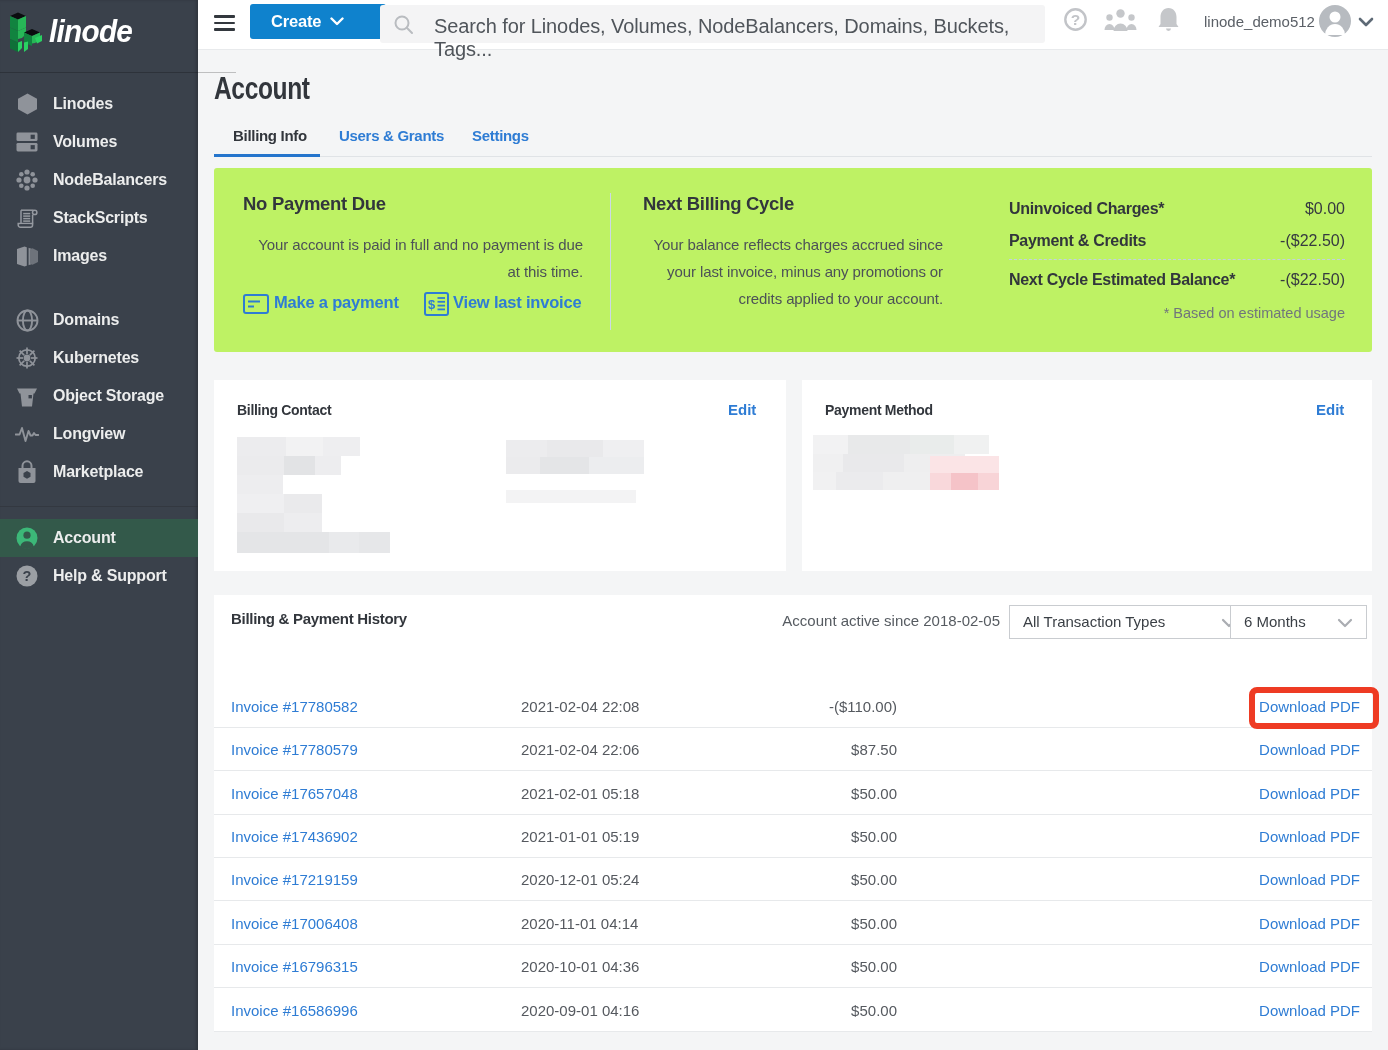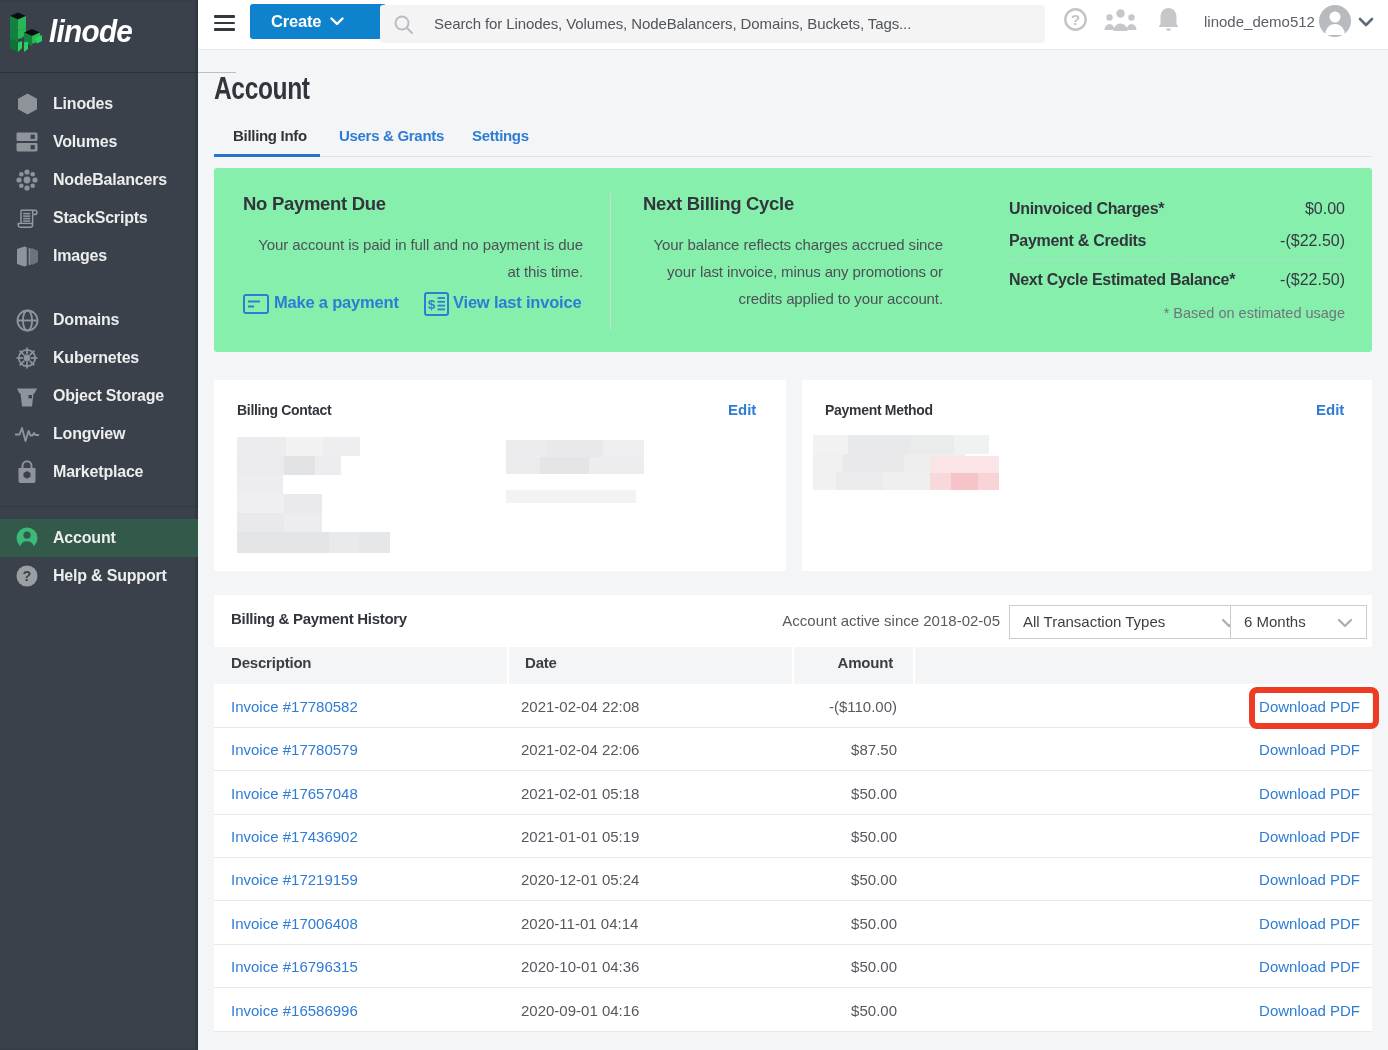--- a/index.html
+++ b/index.html
@@ -18,30 +18,30 @@
 #sep { position:absolute; left:0; top:506px; width:198px; height:1px; background:rgba(0,0,0,.28); border-bottom:1px solid rgba(255,255,255,.05); }
 .navitem.active { background:#33594a; }
 
 
 #topbar { position:absolute; left:198px; top:0; width:1190px; height:50px; background:#fff; border-bottom:1px solid #e8eaec; }
 #hamb { position:absolute; left:214px; top:15px; width:21px; height:16px; }
 #hamb div { height:2.6px; background:#33383e; border-radius:1px; margin-bottom:4px; }
 #createbtn { position:absolute; left:250px; top:4px; width:136px; height:35px; background:#0f82cd; border-radius:3px; color:#fff; }
 #createbtn .t { position:absolute; left:21px; top:8px; font-size:16.5px; font-weight:bold; letter-spacing:-0.2px; }
 #searchbar { position:absolute; left:380px; top:5px; width:665px; height:38px; background:#f4f4f5; border-radius:3px; }
-#searchbar .ph { position:absolute; left:54px; top:10px; font-size:15px; color:#50555b; letter-spacing:-0.1px; }
+#searchbar .ph { position:absolute; left:54px; top:10px; font-size:20px; color:#50555b; letter-spacing:-0.1px; }
 #uname { position:absolute; left:1204px; top:13px; font-size:15px; color:#5b6067; }
 
 
 h1 { position:absolute; left:214px; top:70px; font-size:31.5px; font-weight:bold; color:#32363c; letter-spacing:-0.5px; transform:scaleX(.78); transform-origin:left; }
 #tabs { position:absolute; left:214px; top:120px; width:1158px; height:37px; border-bottom:1px solid #e0e3e6; }
 #tabs .tab { position:absolute; top:7px; font-size:15px; font-weight:bold; letter-spacing:-0.3px; }
 #tabs .underline { position:absolute; left:0; top:34px; width:106px; height:3px; background:#2575cc; }
 
-#bluepanel { position:absolute; left:214px; top:168px; width:1158px; height:184px; background:#86efac; border-radius:3px; }
+#bluepanel { position:absolute; left:214px; top:168px; width:1158px; height:184px; background:#bef264; border-radius:3px; }
 #bluepanel h2 { font-size:18.5px; font-weight:bold; color:#32363c; letter-spacing:-0.3px; }
 #bluepanel p { font-size:15px; color:#4c5157; line-height:27px; letter-spacing:-0.1px;text-align:right; }
 .bplink { position:absolute; font-size:16.5px; font-weight:bold; color:#2e7cd4; letter-spacing:-0.2px; }
 #vdiv { position:absolute; left:396px; top:25px; width:1px; height:137px; background:#ccd9e5; }
 .srow { position:absolute; left:795px; width:336px; }
 .srow .k { position:absolute; left:0; font-size:16px; font-weight:bold; color:#32363c; letter-spacing:-0.3px; }
 .srow .v { position:absolute; right:0; font-size:16px; color:#363a40; }
 #dash { position:absolute; left:795px; top:91px; width:336px; border-top:1.5px dashed #c3d2e0; }
 #est { position:absolute; left:795px; top:137px; width:336px; text-align:right; font-size:14.5px; color:#70757c; }
 
@@ -367,29 +367,20 @@
     <svg style="position:absolute;right:13px;top:12px" width="16" height="10" viewBox="0 0 16 10">
         <path d="M2 2 L8 8 L14 2" fill="none" stroke="#aaadb2" stroke-width="2.2" stroke-linecap="round" stroke-linejoin="round"></path>
       </svg>
     </div>
   <div class="dd" style="left:1016px;width:137px">
       <span class="dt">6 Months</span>
     <svg style="position:absolute;right:13px;top:12px" width="16" height="10" viewBox="0 0 16 10">
         <path d="M2 2 L8 8 L14 2" fill="none" stroke="#aaadb2" stroke-width="2.2" stroke-linecap="round" stroke-linejoin="round"></path>
       </svg>
     </div>
-  <div id="thead">
-    <div class="hc" style="left:0;width:293px"></div>
-    <div class="hc" style="left:295px;width:283px"></div>
-    <div class="hc" style="left:580px;width:119px"></div>
-    <div class="hc" style="left:701px;width:457px"></div>
-    <span class="hl" style="left:17px">Description</span>
-    <span class="hl" style="left:311px">Date</span>
-    <span class="hl" style="right:479px">Amount</span>
-  </div>
   <div class="trow" style="top:90px">
       <span class="inv">Invoice #17780582</span>
       <span class="dt2">2021-02-04 22:08</span>
       <span class="amt">-($110.00)</span>
       <span class="dl">Download PDF</span>
     </div>
   <div class="trow" style="top:133px">
       <span class="inv">Invoice #17780579</span>
       <span class="dt2">2021-02-04 22:06</span>
       <span class="amt">$87.50</span>

